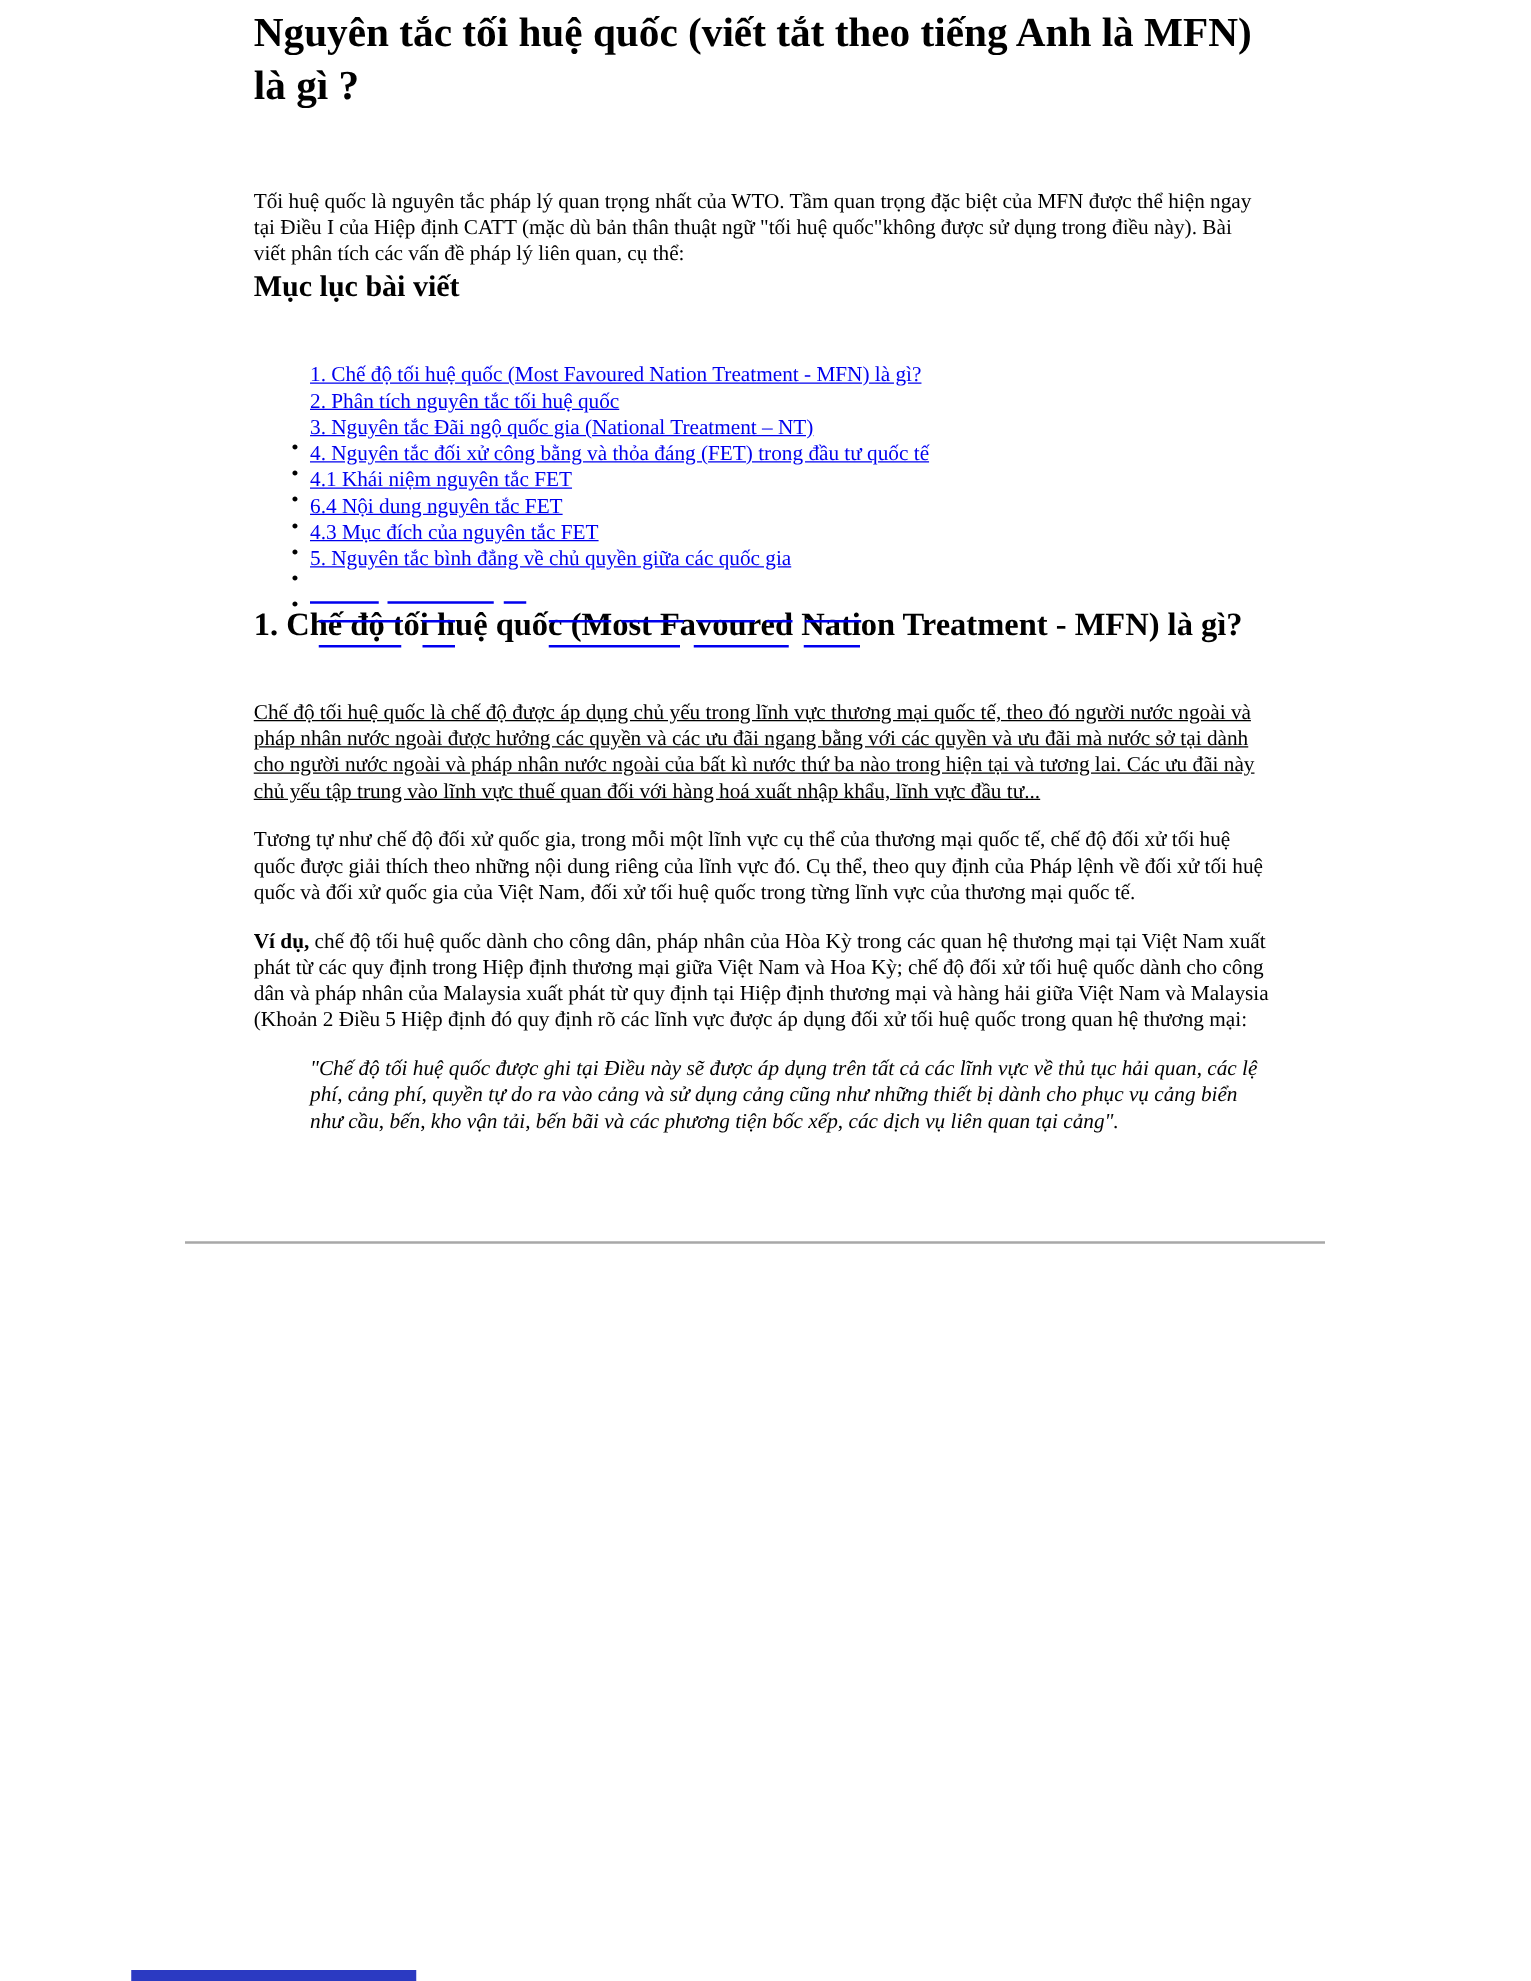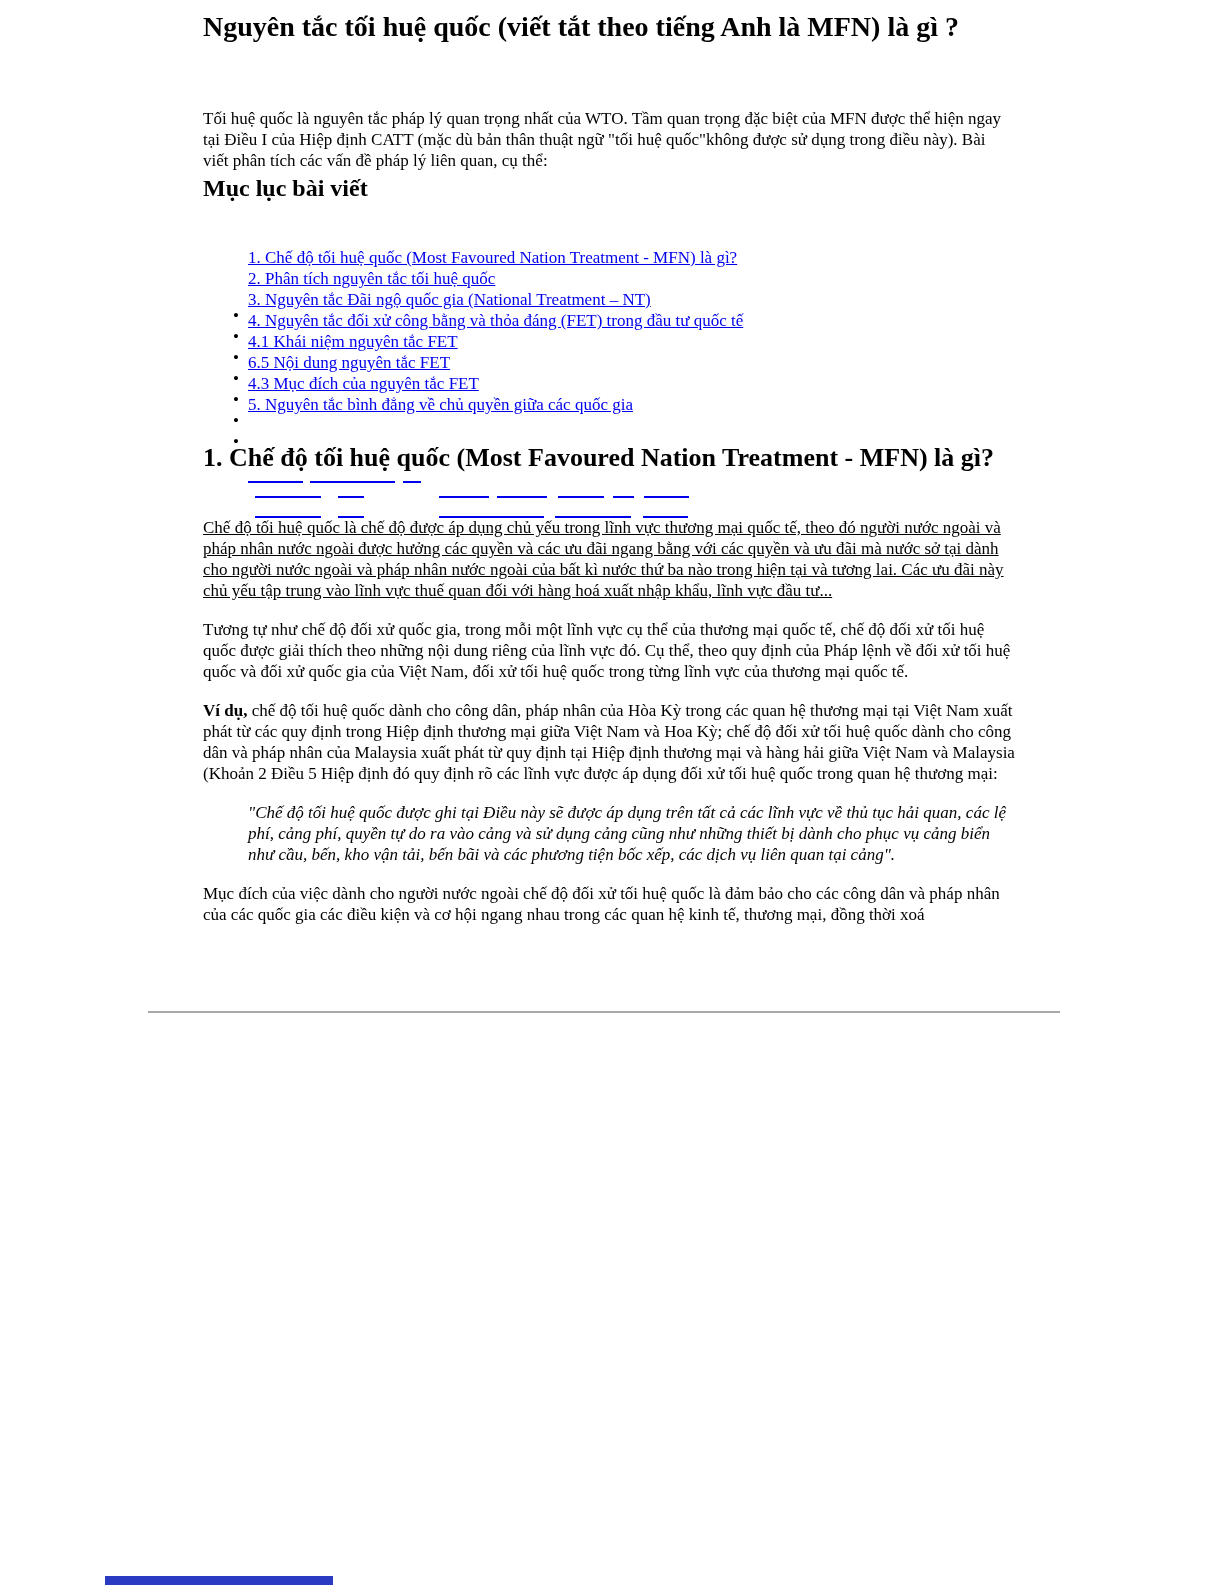--- a/index.html
+++ b/index.html
@@ -16,21 +16,21 @@
     color: #000000;
   }
   .content {
     position: relative;
     margin-left: 203px;
     width: 812px;
     padding-top: 6px;
   }
   h1.page-title {
     margin: 0;
-    font-size: 28px;
+    font-size: 33px;
     line-height: 42px;
     font-weight: bold;
   }
   p.intro {
     margin: 60px 0 0 0;
     font-size: 17px;
     line-height: 21px;
   }
   .toc-heading {
     margin: 2px 0 0 0;
@@ -113,21 +113,21 @@
   <p class="intro">Tối huệ quốc là nguyên tắc pháp lý quan trọng nhất của WTO. Tầm quan trọng đặc biệt của MFN được thể hiện ngay tại Điều I của Hiệp định CATT (mặc dù bản thân thuật ngữ "tối huệ quốc"không được sử dụng trong điều này). Bài viết phân tích các vấn đề pháp lý liên quan, cụ thể:</p>
 
   <div class="toc-heading">Mục lục bài viết</div>
 
   <ul class="toc">
     <li><a>1. Chế độ tối huệ quốc (Most Favoured Nation Treatment - MFN) là gì?</a></li>
     <li><a>2. Phân tích nguyên tắc tối huệ quốc</a></li>
     <li><a>3. Nguyên tắc Đãi ngộ quốc gia (National Treatment – NT)</a></li>
     <li><a>4. Nguyên tắc đối xử công bằng và thỏa đáng (FET) trong đầu tư quốc tế</a></li>
     <li><a>4.1 Khái niệm nguyên tắc FET</a></li>
-    <li><a>6.5 Nội dung nguyên tắc FET</a></li>
+    <li><a>6.4 Nội dung nguyên tắc FET</a></li>
     <li><a>4.3 Mục đích của nguyên tắc FET</a></li>
     <li><a>5. Nguyên tắc bình đẳng về chủ quyền giữa các quốc gia</a></li>
   </ul>
 
   <h2 class="section-heading">1. Chế độ tối huệ quốc (Most Favoured Nation Treatment - MFN) là gì?</h2>
 
   <span class="frag" style="top:481px; left:45px;  width:55px;"></span>
   <span class="frag" style="top:481px; left:107px; width:85px;"></span>
   <span class="frag" style="top:481px; left:200px; width:18px;"></span>
 
@@ -146,19 +146,18 @@
   <span class="frag" style="top:516px; left:440px; width:45px;"></span>
 
   <p class="para first">Chế độ tối huệ quốc là chế độ được áp dụng chủ yếu trong lĩnh vực thương mại quốc tế, theo đó người nước ngoài và pháp nhân nước ngoài được hưởng các quyền và các ưu đãi ngang bằng với các quyền và ưu đãi mà nước sở tại dành cho người nước ngoài và pháp nhân nước ngoài của bất kì nước thứ ba nào trong hiện tại và tương lai. Các ưu đãi này chủ yếu tập trung vào lĩnh vực thuế quan đối với hàng hoá xuất nhập khẩu, lĩnh vực đầu tư...</p>
 
   <p class="para">Tương tự như chế độ đối xử quốc gia, trong mỗi một lĩnh vực cụ thể của thương mại quốc tế, chế độ đối xử tối huệ quốc được giải thích theo những nội dung riêng của lĩnh vực đó. Cụ thể, theo quy định của Pháp lệnh về đối xử tối huệ quốc và đối xử quốc gia của Việt Nam, đối xử tối huệ quốc trong từng lĩnh vực của thương mại quốc tế.</p>
 
   <p class="para"><span class="bold">Ví dụ,</span><span> chế độ tối huệ quốc dành cho công dân, pháp nhân của Hòa Kỳ trong các quan hệ thương mại tại Việt Nam xuất phát từ các quy định trong Hiệp định thương mại giữa Việt Nam và Hoa Kỳ; chế độ đối xử tối huệ quốc dành cho công dân và pháp nhân của Malaysia xuất phát từ quy định tại Hiệp định thương mại và hàng hải giữa Việt Nam và Malaysia (Khoản 2 Điều 5 Hiệp định đó quy định rõ các lĩnh vực được áp dụng đối xử tối huệ quốc trong quan hệ thương mại:</span></p>
 
   <p class="quote">"Chế độ tối huệ quốc được ghi tại Điều này sẽ được áp dụng trên tất cả các lĩnh vực về thủ tục hải quan, các lệ phí, cảng phí, quyền tự do ra vào cảng và sử dụng cảng cũng như những thiết bị dành cho phục vụ cảng biển như cầu, bến, kho vận tải, bến bãi và các phương tiện bốc xếp, các dịch vụ liên quan tại cảng".</p>
 
-  <p class="para">Mục đích của việc dành cho người nước ngoài chế độ đối xử tối huệ quốc là đảm bảo cho các công dân và pháp nhân của các quốc gia các điều kiện và cơ hội ngang nhau trong các quan hệ kinh tế, thương mại, đồng thời xoá</p>
 
 </div>
 
 <div class="divider"></div>
 
 <div class="footer-bar"></div>
 
 </body></html>

